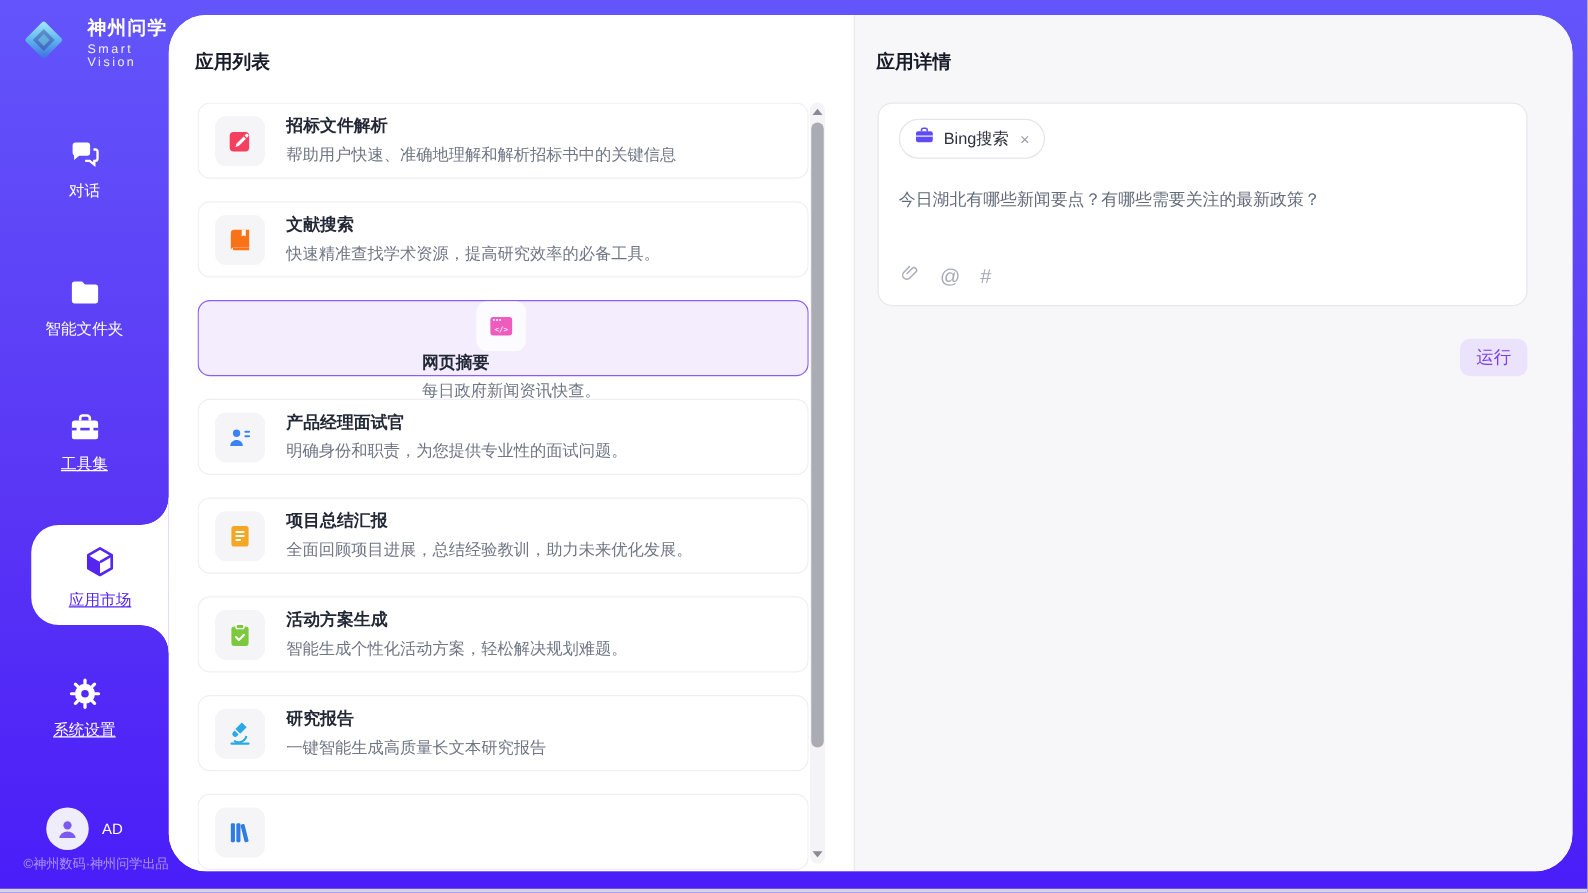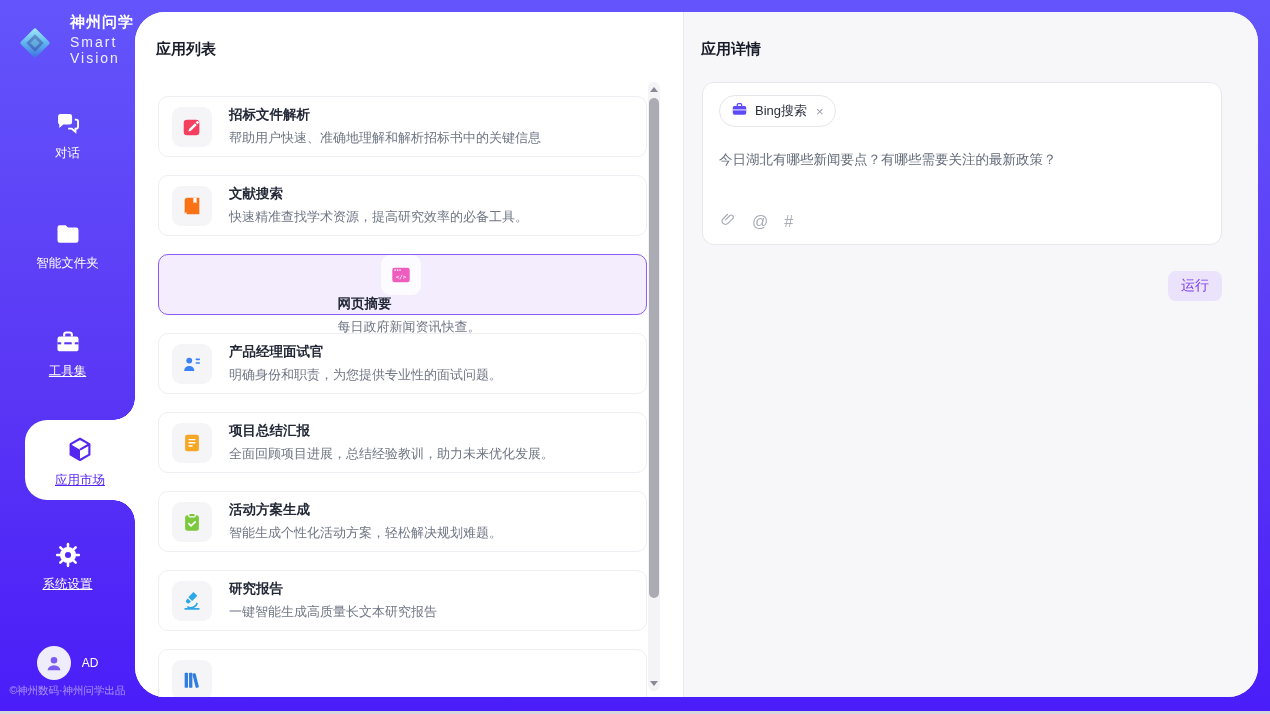--- a/index.html
+++ b/index.html
@@ -8,53 +8,53 @@
     font-family:"Liberation Sans","DejaVu Sans",sans-serif;
     background:linear-gradient(180deg,#6355FB 0%,#5A36F5 55%,#4A1DF9 100%);
     position:relative;
   }
   .bottom-edge { position:absolute; left:0; right:0; bottom:0; height:3px; background:#D6D6DE; }
 
   
   .sidebar { position:absolute; left:0; top:0; width:135px; height:100%; color:#fff; }
   .logo-row { position:absolute; top:13px; left:16px; display:flex; align-items:flex-end; gap:16px; }
   .logo-name { font-size:15px; font-weight:700; letter-spacing:1px; }
-  .logo-sub { font-size:14px; letter-spacing:2px; color:rgba(255,255,255,.9); margin-top:2px; }
+  .logo-sub { font-size:10px; letter-spacing:2px; color:rgba(255,255,255,.9); margin-top:2px; }
   .nav-item { position:absolute; left:0; width:135px; text-align:center; cursor:pointer; }
   .nav-item svg { display:block; margin:0 auto; }
   .nav-label { display:block; font-size:12.5px; margin-top:7px; color:#fff; }
   .nav-label.u { text-decoration:underline; }
   .nav-chat { top:110px; } .nav-folder { top:220px; } .nav-tools { top:328px; } .nav-settings { top:541px; }
 
   .active-bubble { position:absolute; left:25px; right:0; top:420px; height:80px;
     background:#fff; border-radius:22px 0 0 22px; text-align:center; cursor:pointer; }
   .active-bubble::before { content:''; position:absolute; right:0; top:-22px; width:22px; height:22px;
     background:radial-gradient(circle at 0 0, rgba(0,0,0,0) 21.5px, #fff 22px); }
   .active-bubble::after { content:''; position:absolute; right:0; bottom:-22px; width:22px; height:22px;
     background:radial-gradient(circle at 0 100%, rgba(0,0,0,0) 21.5px, #fff 22px); }
   .active-bubble svg { display:block; margin:15px auto 0; }
   .active-bubble .nav-label { color:#5526F0; text-decoration:underline; }
 
   .user-row { position:absolute; top:646px; left:0; width:135px; display:flex; align-items:center; justify-content:center; gap:11px; }
   .avatar { width:34px; height:34px; border-radius:50%; background:#EFECFB; display:flex; align-items:center; justify-content:center; }
   .user-initials { font-size:12px; color:#fff; }
-  .side-footer { position:absolute; top:684px; left:0; width:135px; text-align:center;
+  .side-footer { position:absolute; top:684px; left:0; width:135px; text-align:right;
     font-size:10.5px; color:rgba(255,255,255,.5); white-space:nowrap; }
 
   
   .content { position:absolute; left:135px; top:12px; right:12px; bottom:17px;
     border-radius:30px; overflow:hidden; display:flex; background:#fff; }
   .panel-title { font-size:15px; font-weight:700; color:#171C28; }
 
   
   .list-panel { width:548px; position:relative; background:#fff; flex:none; }
   .list-panel .panel-title { position:absolute; top:28px; left:21px;font-family:Liberation Mono, monospace; }
   .cards { position:absolute; top:70px; left:23px; width:489px; bottom:0; overflow:hidden; }
   .card { height:61px; border:1px solid #EFEFF3; border-radius:10px; background:#fff;
-    margin-bottom:18px; display:flex; align-items:center; padding-left:13px; cursor:pointer;margin-top:14px; }
+    margin-bottom:18px; display:flex; align-items:center; padding-left:13px; cursor:pointer; }
   .card.selected { background:#F4EDFE; border:1.5px solid #8B5CF6;flex-direction:column; }
   .card-icon { width:40px; height:40px; border-radius:9px; background:#F5F5F8; flex:none;
     display:flex; align-items:center; justify-content:center; margin-right:17px; }
   .card.selected .card-icon { background:rgba(255,255,255,.75); }
   .card-text { min-width:0; }
   .card-title { font-size:13.5px; font-weight:700; color:#232837; }
   .card-desc { font-size:13px; color:#6F7684; margin-top:5px; white-space:nowrap; }
 
   .scrollbar { position:absolute; top:70px; bottom:6px; right:23px; width:12px;
     background:#F4F4F6; border-radius:6px; }

